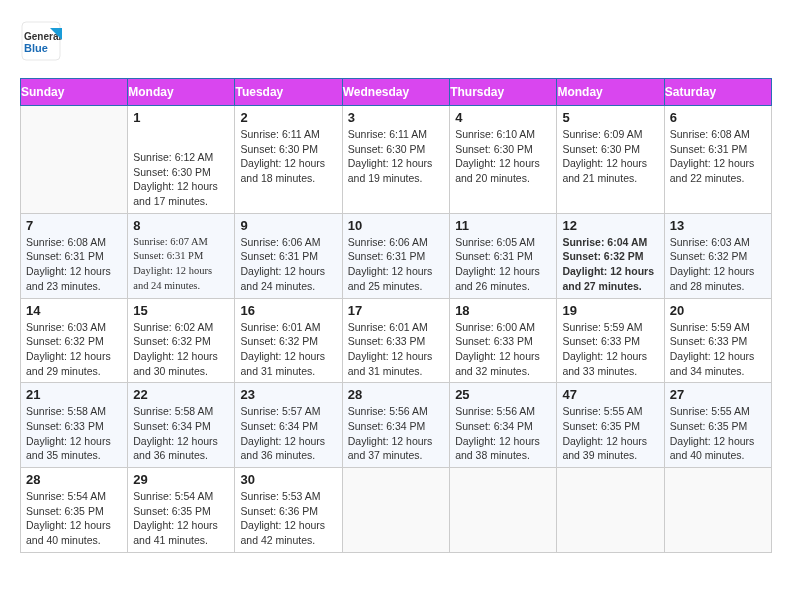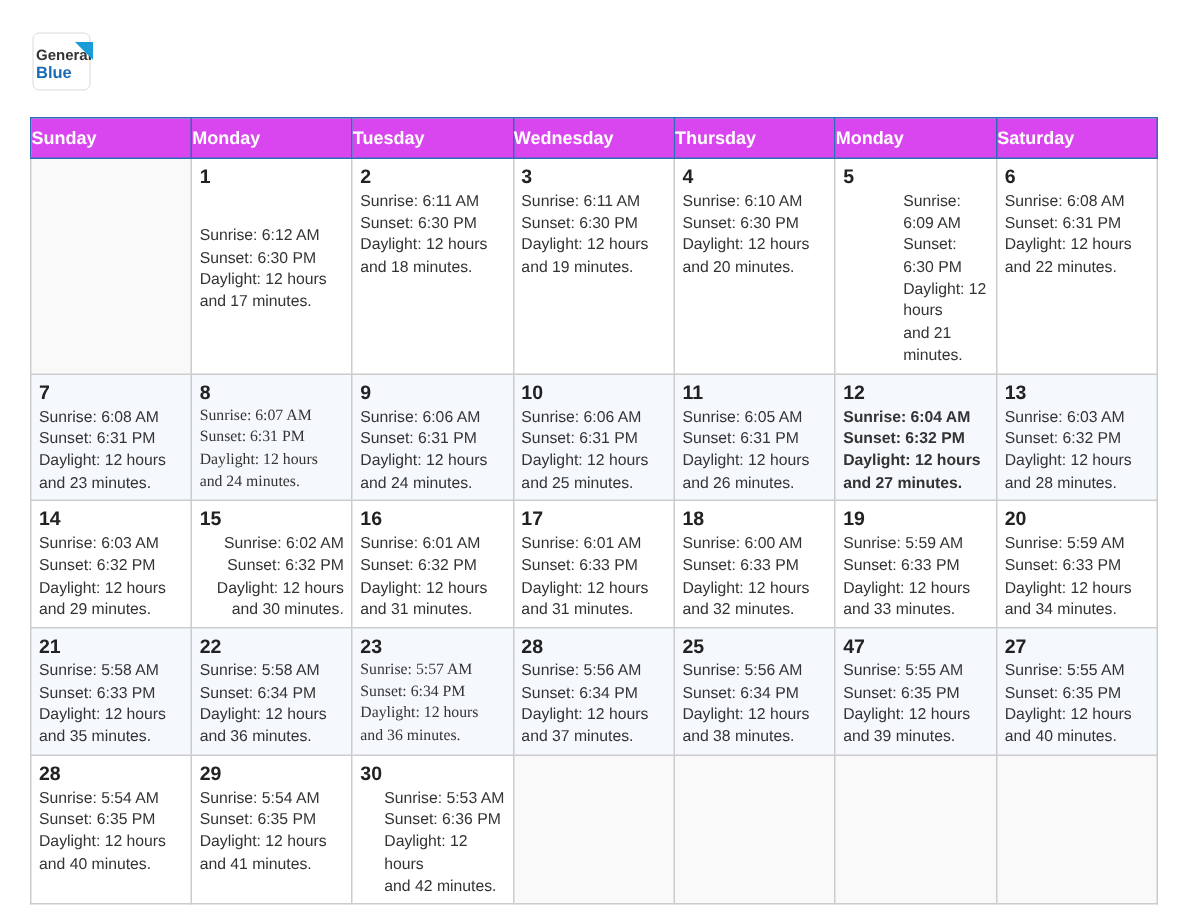--- a/index.html
+++ b/index.html
@@ -132,21 +132,21 @@
         </td>
         <td>
           <div class="day-num">4</div>
           <div class="day-info" style="white-space: pre-line;">Sunrise: 6:10 AM
 Sunset: 6:30 PM
 Daylight: 12 hours
 and 20 minutes.</div>
         </td>
         <td>
           <div class="day-num">5</div>
-          <div class="day-info" style="white-space: pre-line; margin-left: 40px;">Sunrise: 6:09 AM
+          <div class="day-info" style="white-space: pre-line;">Sunrise: 6:09 AM
 Sunset: 6:30 PM
 Daylight: 12 hours
 and 21 minutes.</div>
         </td>
         <td>
           <div class="day-num">6</div>
           <div class="day-info" style="white-space: pre-line;">Sunrise: 6:08 AM
 Sunset: 6:31 PM
 Daylight: 12 hours
 and 22 minutes.</div>
@@ -206,21 +206,21 @@
       <tr>
         <td>
           <div class="day-num">14</div>
           <div class="day-info" style="white-space: pre-line;">Sunrise: 6:03 AM
 Sunset: 6:32 PM
 Daylight: 12 hours
 and 29 minutes.</div>
         </td>
         <td>
           <div class="day-num">15</div>
-          <div class="day-info" style="white-space: pre-line; text-align: right;">Sunrise: 6:02 AM
+          <div class="day-info" style="white-space: pre-line;">Sunrise: 6:02 AM
 Sunset: 6:32 PM
 Daylight: 12 hours
 and 30 minutes.</div>
         </td>
         <td>
           <div class="day-num">16</div>
           <div class="day-info" style="white-space: pre-line;">Sunrise: 6:01 AM
 Sunset: 6:32 PM
 Daylight: 12 hours
 and 31 minutes.</div>
@@ -264,21 +264,21 @@
         </td>
         <td>
           <div class="day-num">22</div>
           <div class="day-info" style="white-space: pre-line;">Sunrise: 5:58 AM
 Sunset: 6:34 PM
 Daylight: 12 hours
 and 36 minutes.</div>
         </td>
         <td>
           <div class="day-num">23</div>
-          <div class="day-info" style="white-space: pre-line; font-family: Liberation Serif, serif;">Sunrise: 5:57 AM
+          <div class="day-info" style="white-space: pre-line;">Sunrise: 5:57 AM
 Sunset: 6:34 PM
 Daylight: 12 hours
 and 36 minutes.</div>
         </td>
         <td>
           <div class="day-num">28</div>
           <div class="day-info" style="white-space: pre-line;">Sunrise: 5:56 AM
 Sunset: 6:34 PM
 Daylight: 12 hours
 and 37 minutes.</div>
@@ -315,21 +315,21 @@
         </td>
         <td>
           <div class="day-num">29</div>
           <div class="day-info" style="white-space: pre-line;">Sunrise: 5:54 AM
 Sunset: 6:35 PM
 Daylight: 12 hours
 and 41 minutes.</div>
         </td>
         <td>
           <div class="day-num">30</div>
-          <div class="day-info" style="white-space: pre-line; margin-left: 16px;">Sunrise: 5:53 AM
+          <div class="day-info" style="white-space: pre-line;">Sunrise: 5:53 AM
 Sunset: 6:36 PM
 Daylight: 12 hours
 and 42 minutes.</div>
         </td>
         <td class="empty-cell"></td>
         <td class="empty-cell"></td>
         <td class="empty-cell"></td>
         <td class="empty-cell"></td>
       </tr>
     </tbody>

